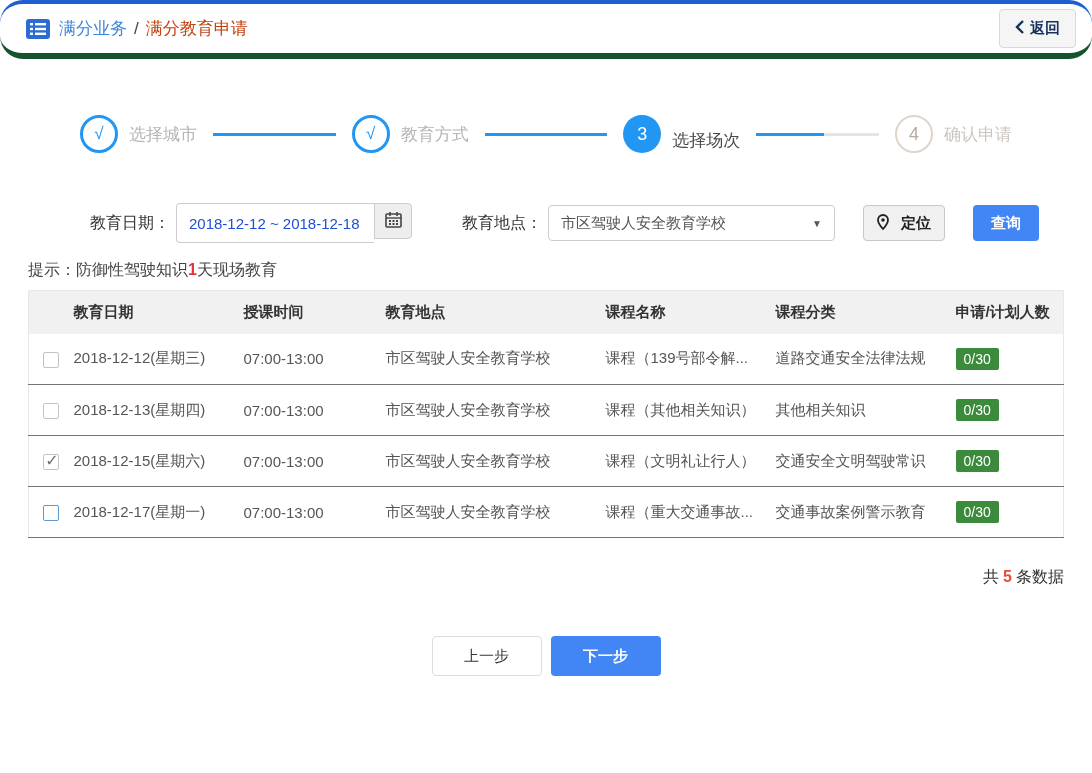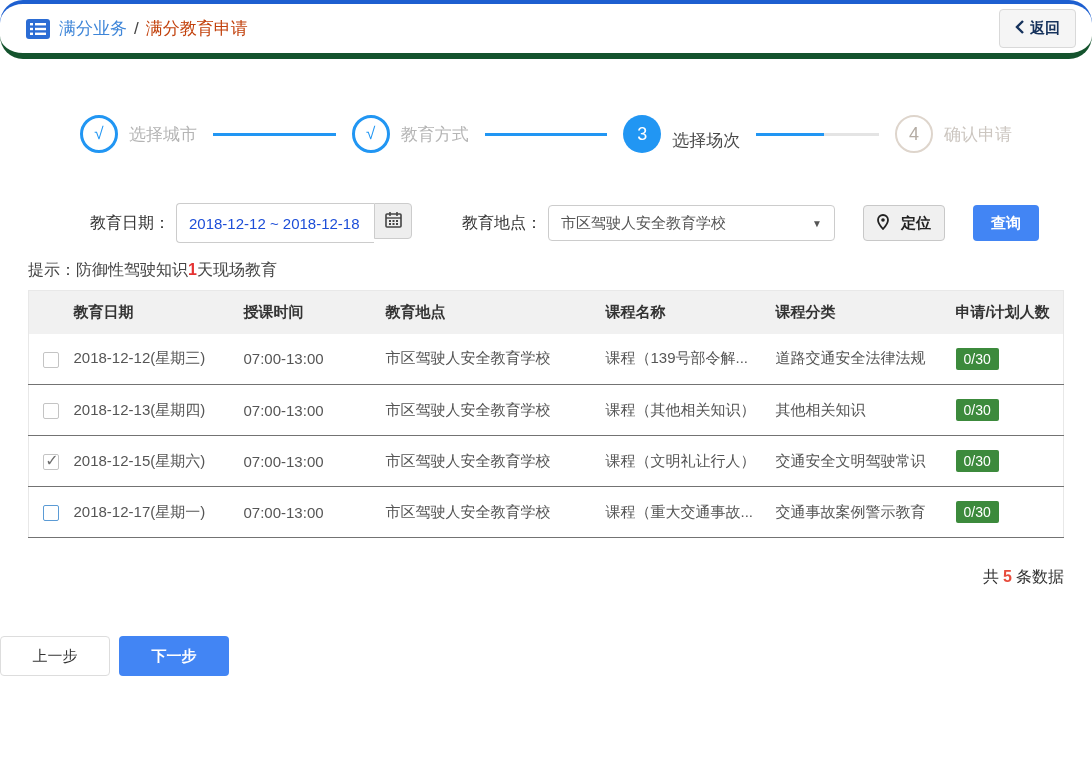--- a/index.html
+++ b/index.html
@@ -176,21 +176,21 @@
     font-weight: normal;
     font-size: 14px;
     padding: 3px 8px;
     border-radius: 2px;
   }
 
   
   .summary { text-align: right; margin: 29px 28px 0 0; font-size: 16px; color: #333; }
   .summary .num { color: #e74c3c; font-weight: bold; margin: 0 4px; }
   .footer-buttons {
-    display: flex; gap: 9px;
+    display: flex; justify-content: center; gap: 9px;
     margin-top: 48px;
   }
   .prev-btn {
     width: 110px; height: 40px;
     background: #fff;
     border: 1px solid #ddd;
     border-radius: 4px;
     font-size: 15px; color: #333;
     font-family: inherit;
     cursor: pointer;

